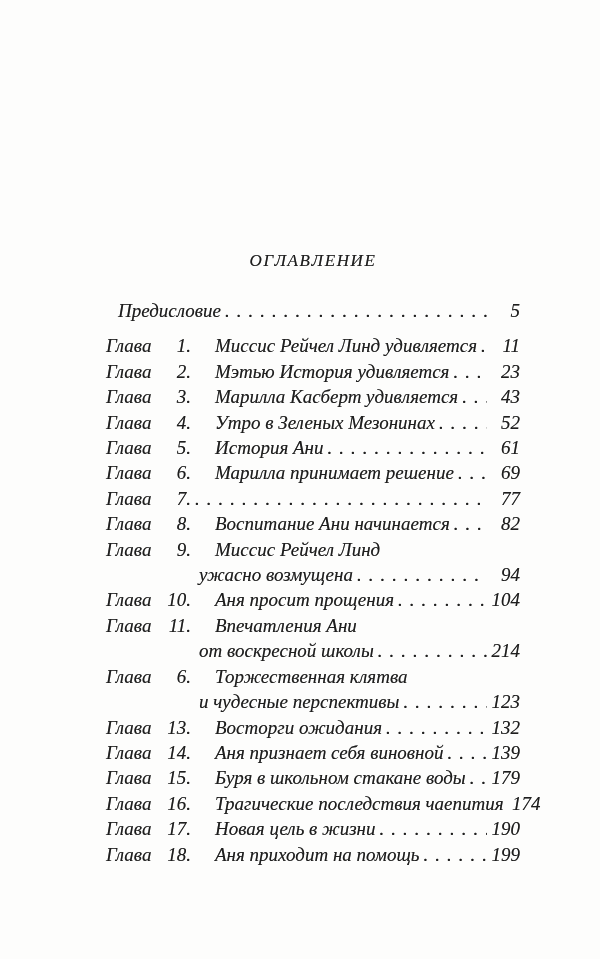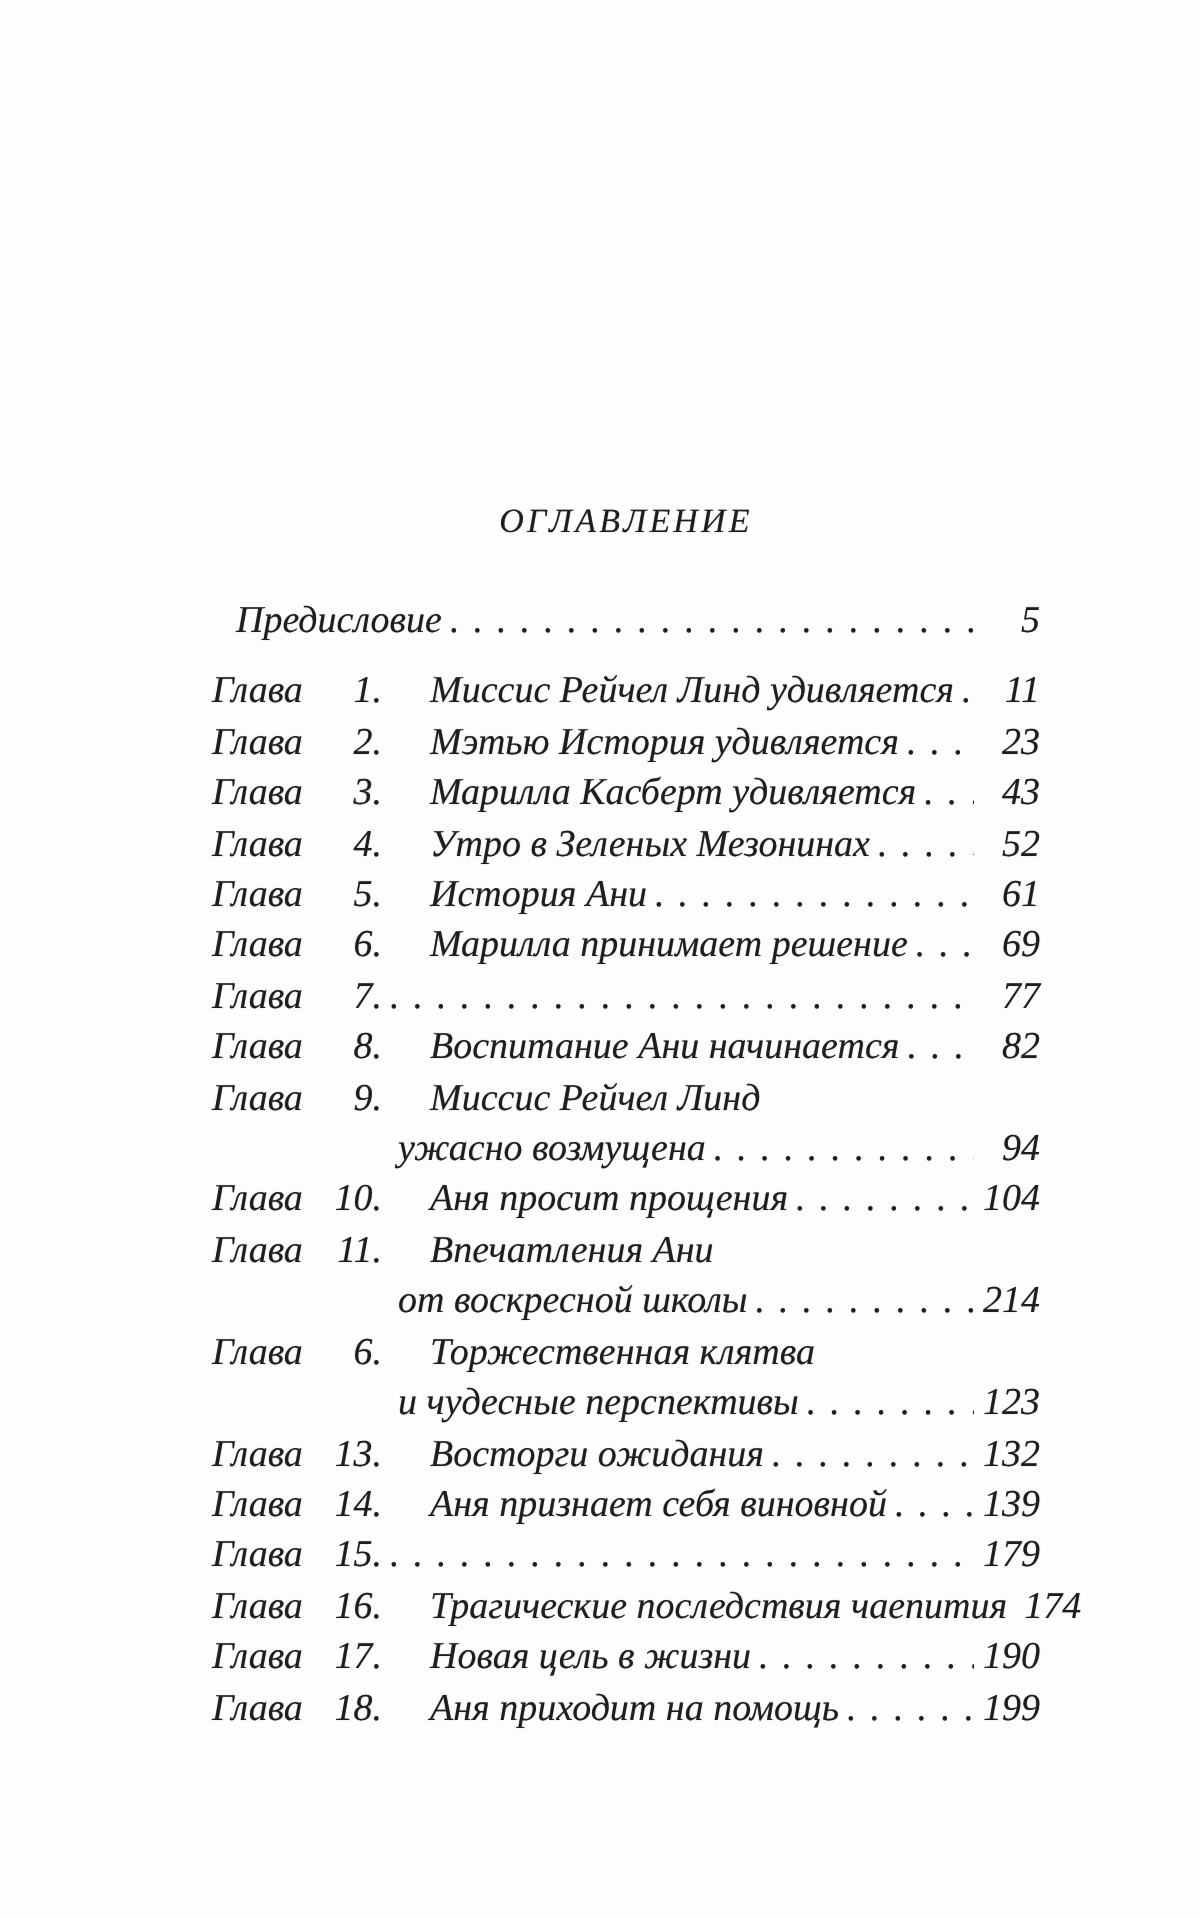--- a/index.html
+++ b/index.html
@@ -212,20 +212,21 @@
           <span class="chapter-num">14.</span>
           <span class="entry-title">Аня признает себя виновной</span>
           <span class="dots">............................................................</span>
           <span class="page-num">139</span>
         </div>
       </div>
       <div class="toc-entry">
         <div class="row">
           <span class="chapter-label">Глава</span>
           <span class="chapter-num">15.</span>
+          <span class="entry-title">Буря в школьном стакане воды</span>
           <span class="dots">............................................................</span>
           <span class="page-num">179</span>
         </div>
       </div>
       <div class="toc-entry">
         <div class="row">
           <span class="chapter-label">Глава</span>
           <span class="chapter-num">16.</span>
           <span class="entry-title">Трагические последствия чаепития</span>
           <span class="dots">............................................................</span>

